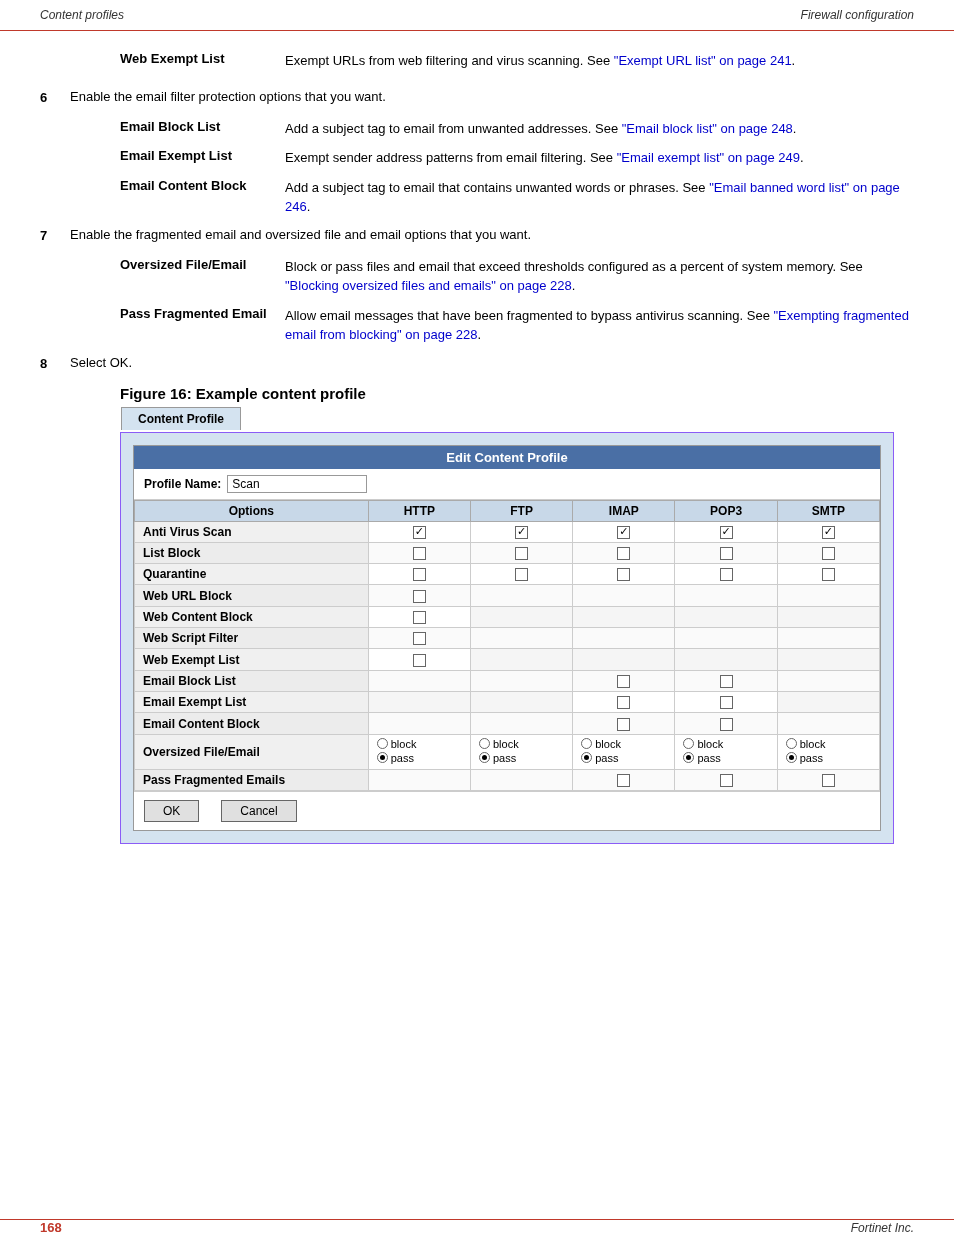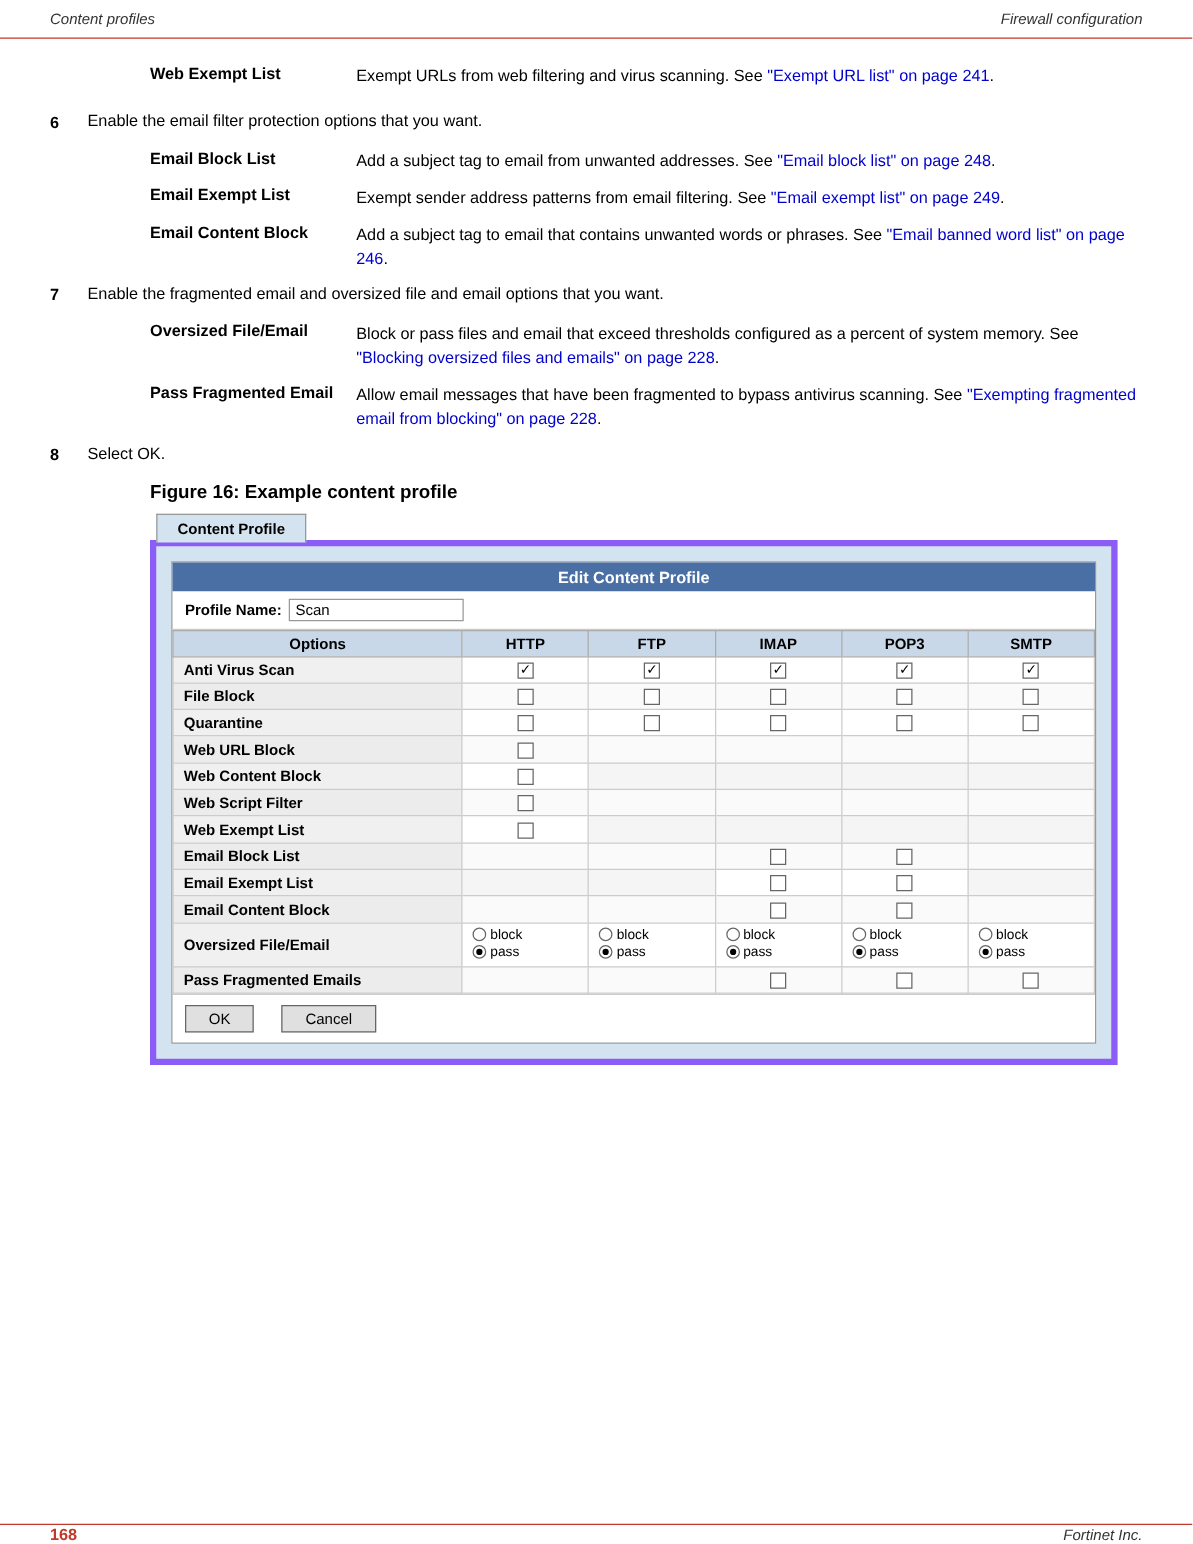--- a/index.html
+++ b/index.html
@@ -122,21 +122,21 @@
       font-weight: bold;
       font-size: 15px;
       margin-bottom: 10px;
     }
 
     
     .dialog-outer {
       margin-left: 80px;
       margin-right: 20px;
       background: #d4e3f0;
-      border: 5px solid #8b5cf6;
+      border: 1px solid #8b5cf6;
       padding: 12px;
       position: relative;
     }
 
     .dialog-tab {
       background: #d4e3f0;
       border: 1px solid #999;
       border-bottom: none;
       display: inline-block;
       padding: 4px 16px;
@@ -380,21 +380,21 @@
           <tbody id="table-body">
           <tr>
                 <td class="row-label">Anti Virus Scan</td>
                 <td class="check-cell"><span class="cb-box checked"></span></td>
                 <td class="check-cell"><span class="cb-box checked"></span></td>
                 <td class="check-cell"><span class="cb-box checked"></span></td>
                 <td class="check-cell"><span class="cb-box checked"></span></td>
                 <td class="check-cell"><span class="cb-box checked"></span></td>
               </tr>
               <tr>
-                <td class="row-label">File Block</td>
+                <td class="row-label">List Block</td>
                 <td class="check-cell"><span class="cb-box"></span></td>
                 <td class="check-cell"><span class="cb-box"></span></td>
                 <td class="check-cell"><span class="cb-box"></span></td>
                 <td class="check-cell"><span class="cb-box"></span></td>
                 <td class="check-cell"><span class="cb-box"></span></td>
               </tr>
               <tr>
                 <td class="row-label">Quarantine</td>
                 <td class="check-cell"><span class="cb-box"></span></td>
                 <td class="check-cell"><span class="cb-box"></span></td>

